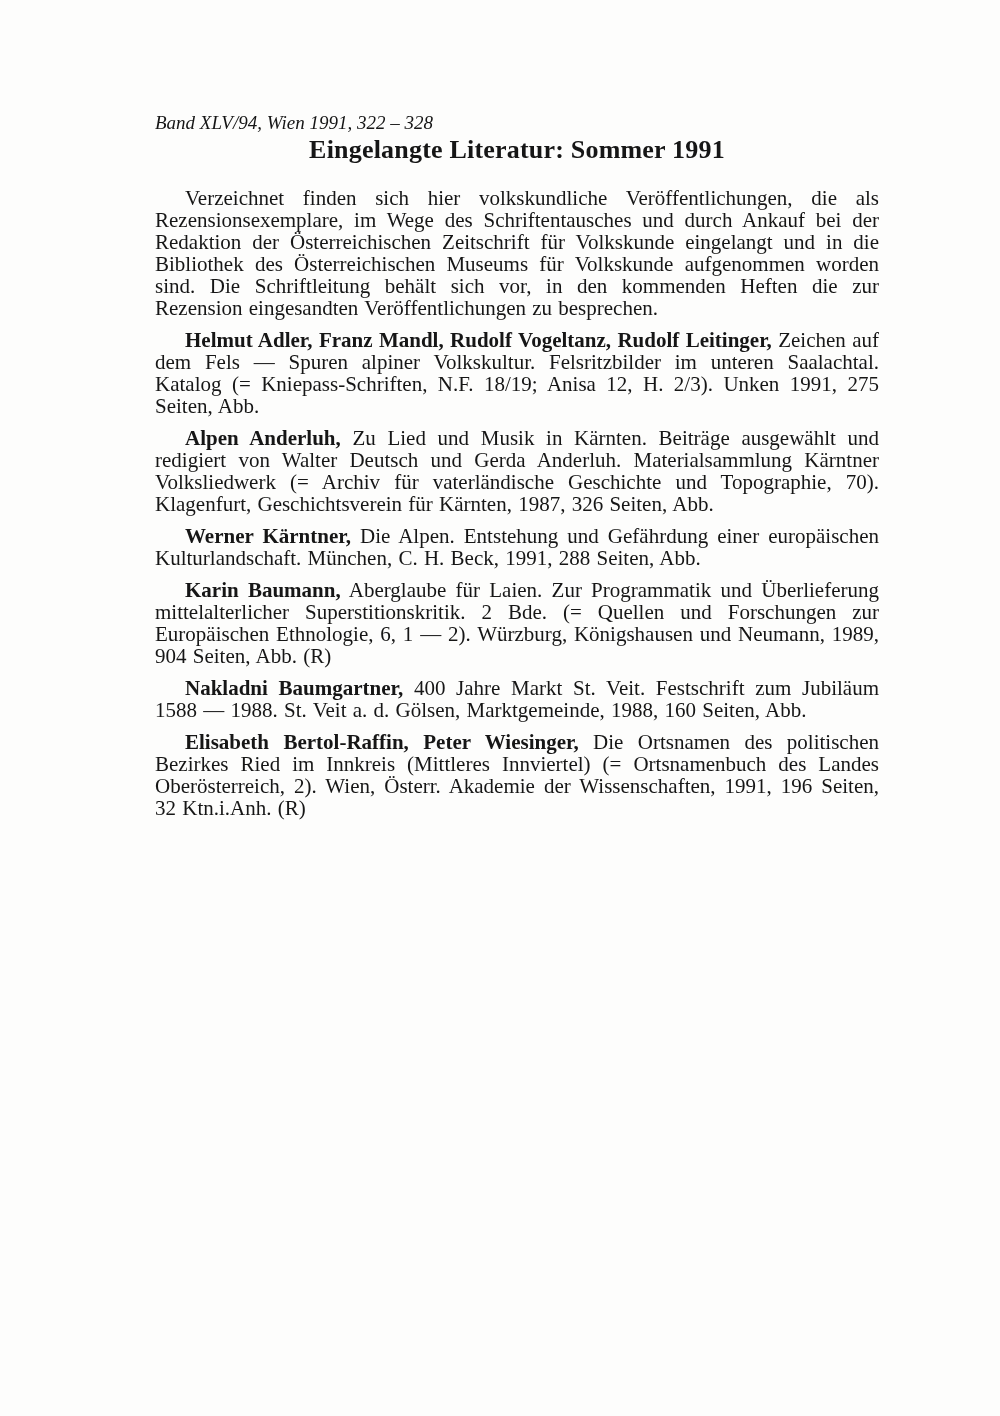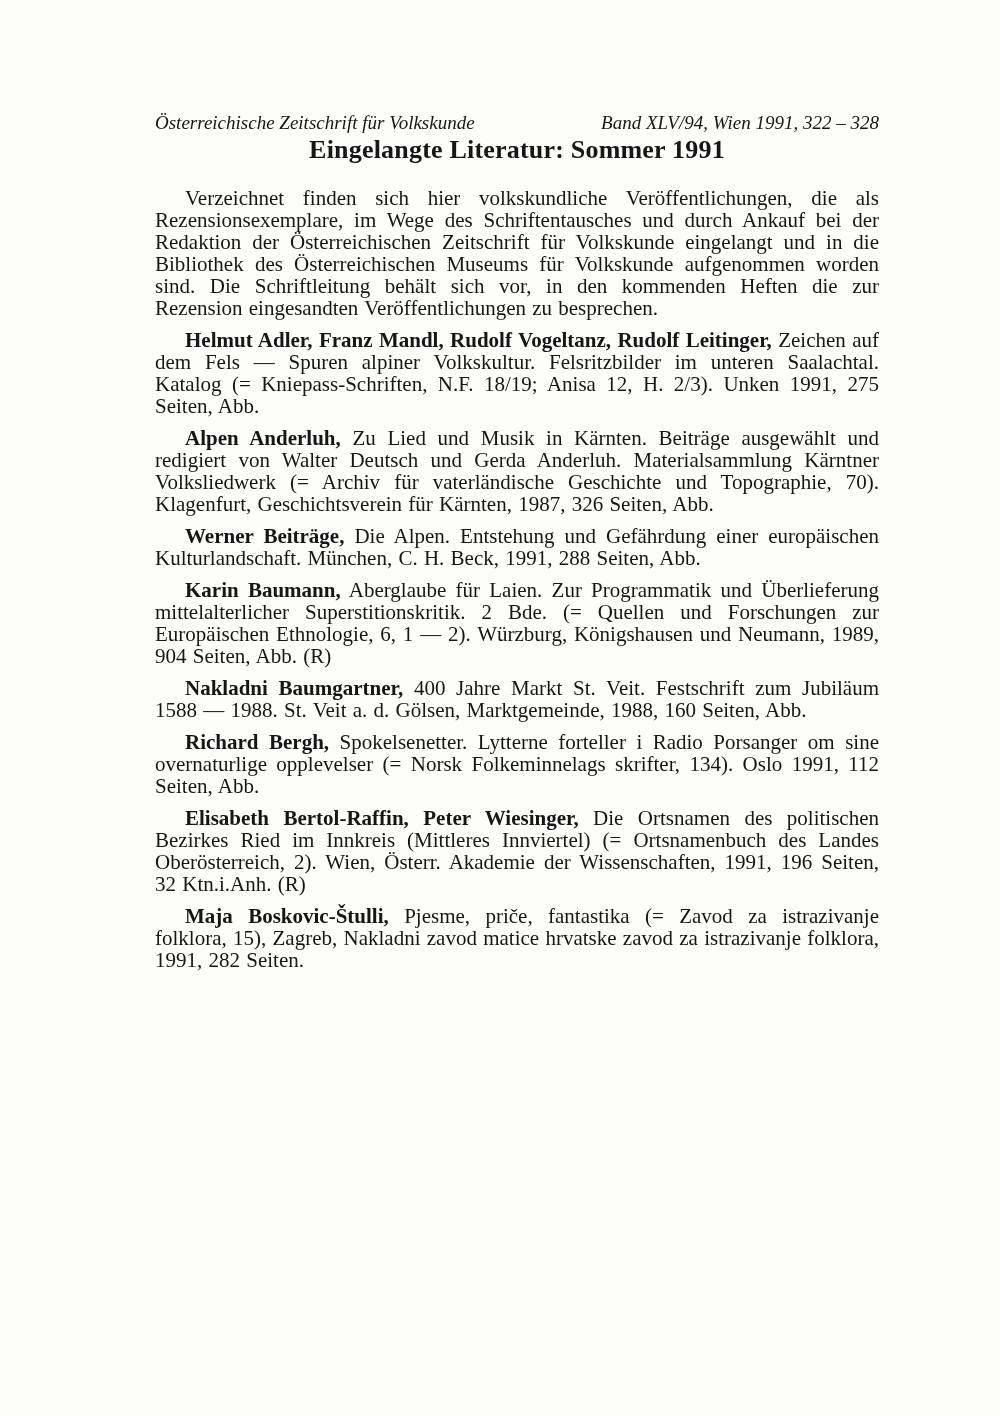--- a/index.html
+++ b/index.html
@@ -56,41 +56,38 @@
     font-weight: bold;
   }
 </style>
 </head>
 <body>
 
 <div class="page">
   <div class="content">
 
     <div class="running-head">
-      <span>Österreichische Zeitschrift für Volkskunde</span>
       <span>Band XLV/94, Wien 1991, 322 – 328</span>
     </div>
 
     <div class="page-title">Eingelangte Literatur: Sommer 1991</div>
 
     <div class="body-text">
 
       <p class="intro">Verzeichnet finden sich hier volkskundliche Veröffentlichungen, die als Rezensionsexemplare, im Wege des Schriftentausches und durch Ankauf bei der Redaktion der Österreichischen Zeitschrift für Volkskunde eingelangt und in die Bibliothek des Österreichischen Museums für Volkskunde aufgenommen worden sind. Die Schriftleitung behält sich vor, in den kommenden Heften die zur Rezension eingesandten Veröffentlichungen zu besprechen.</p>
 
       <p class="entry"><span class="authors">Helmut Adler, Franz Mandl, Rudolf Vogeltanz, Rudolf Leitinger,</span> <span>Zeichen auf dem Fels — Spuren alpiner Volkskultur. Felsritzbilder im unteren Saalachtal. Katalog (= Kniepass-Schriften, N.F. 18/19; Anisa 12, H. 2/3). Unken 1991, 275 Seiten, Abb.</span></p>
 
       <p class="entry"><span class="authors">Alpen Anderluh,</span> <span>Zu Lied und Musik in Kärnten. Beiträge ausgewählt und redigiert von Walter Deutsch und Gerda Anderluh. Materialsammlung Kärntner Volksliedwerk (= Archiv für vaterländische Geschichte und Topographie, 70). Klagenfurt, Geschichtsverein für Kärnten, 1987, 326 Seiten, Abb.</span></p>
 
-      <p class="entry"><span class="authors">Werner Beiträge,</span> <span>Die Alpen. Entstehung und Gefährdung einer europäischen Kulturlandschaft. München, C. H. Beck, 1991, 288 Seiten, Abb.</span></p>
+      <p class="entry"><span class="authors">Werner Kärntner,</span> <span>Die Alpen. Entstehung und Gefährdung einer europäischen Kulturlandschaft. München, C. H. Beck, 1991, 288 Seiten, Abb.</span></p>
 
       <p class="entry"><span class="authors">Karin Baumann,</span> <span>Aberglaube für Laien. Zur Programmatik und Überlieferung mittelalterlicher Superstitionskritik. 2 Bde. (= Quellen und Forschungen zur Europäischen Ethnologie, 6, 1 — 2). Würzburg, Königshausen und Neumann, 1989, 904 Seiten, Abb. (R)</span></p>
 
       <p class="entry"><span class="authors">Nakladni Baumgartner,</span> <span>400 Jahre Markt St. Veit. Festschrift zum Jubiläum 1588 — 1988. St. Veit a. d. Gölsen, Marktgemeinde, 1988, 160 Seiten, Abb.</span></p>
 
-      <p class="entry"><span class="authors">Richard Bergh,</span> <span>Spokelsenetter. Lytterne forteller i Radio Porsanger om sine overnaturlige opplevelser (= Norsk Folkeminnelags skrifter, 134). Oslo 1991, 112 Seiten, Abb.</span></p>
 
       <p class="entry"><span class="authors">Elisabeth Bertol-Raffin, Peter Wiesinger,</span> <span>Die Ortsnamen des politischen Bezirkes Ried im Innkreis (Mittleres Innviertel) (= Ortsnamenbuch des Landes Oberösterreich, 2). Wien, Österr. Akademie der Wissenschaften, 1991, 196 Seiten, 32 Ktn.i.Anh. (R)</span></p>
 
-      <p class="entry"><span class="authors">Maja Boskovic-Štulli,</span> <span>Pjesme, priče, fantastika (= Zavod za istrazivanje folklora, 15), Zagreb, Nakladni zavod matice hrvatske zavod za istrazivanje folklora, 1991, 282 Seiten.</span></p>
 
     </div>
   </div>
 </div>
 
 </body></html>

